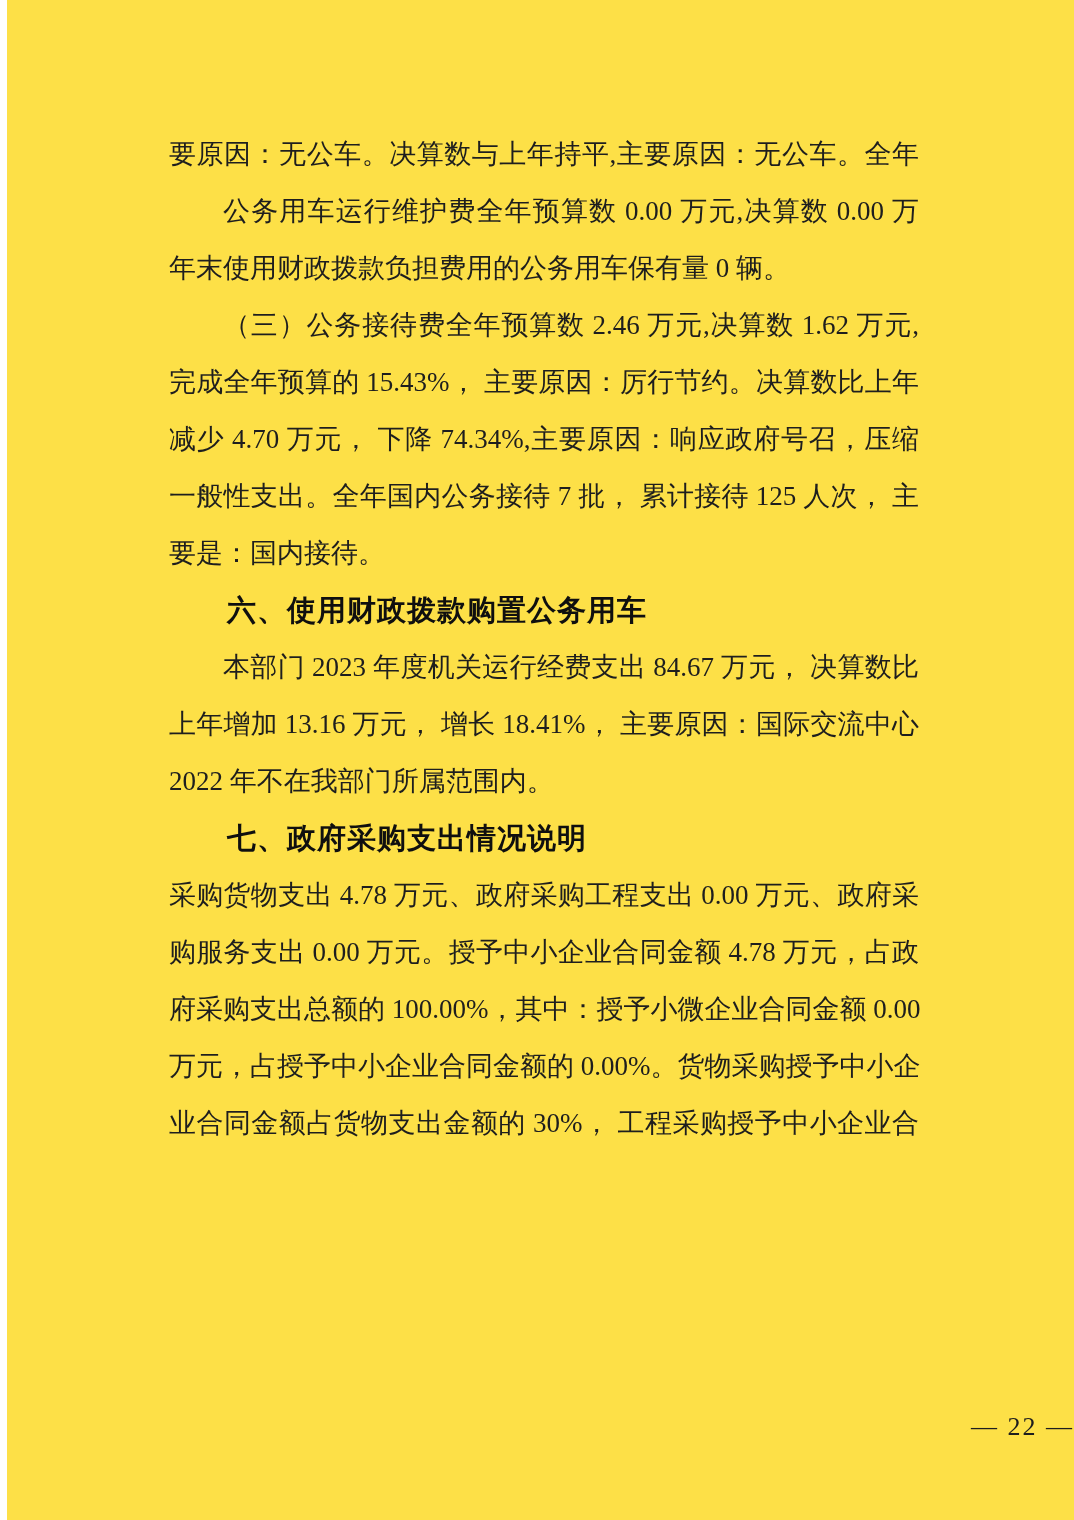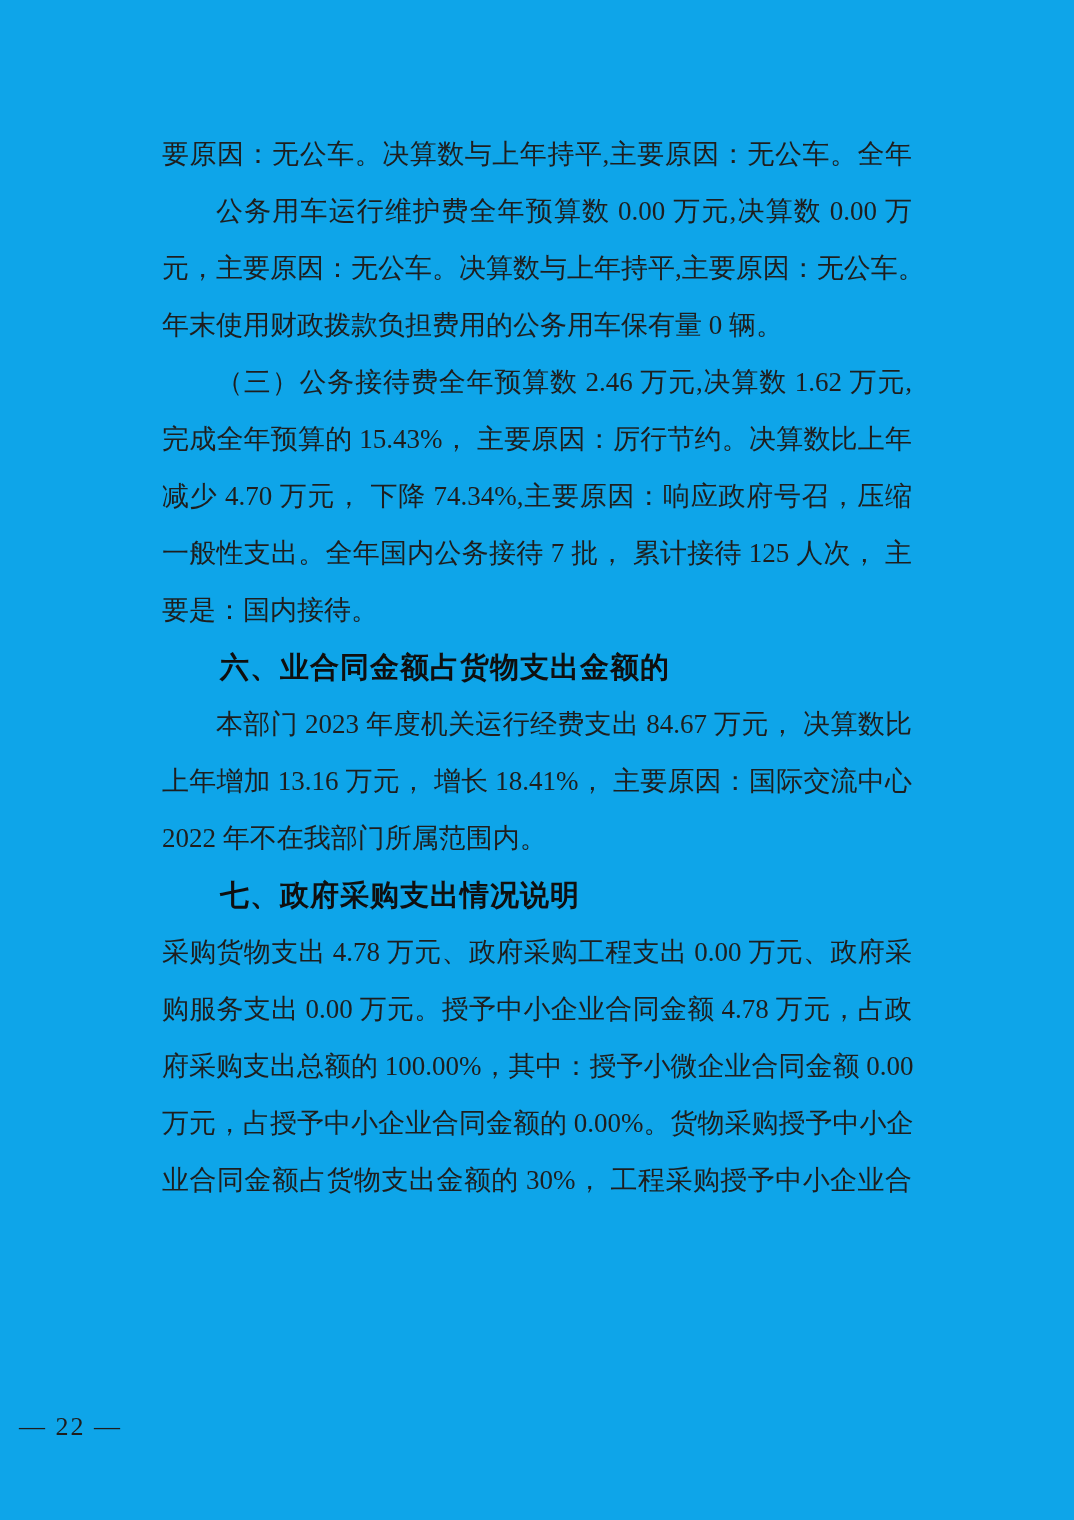--- a/index.html
+++ b/index.html
@@ -10,22 +10,23 @@
     width: 1074px;
     height: 1520px;
     background: #ffffff;
     position: relative;
     overflow: hidden;
     font-family: "Liberation Serif", "DejaVu Serif", serif;
   }
   .page {
     position: absolute;
     inset: 0;
-    background: #0ea5e9;
+    background: #fde047;
     color: #1e1e1e;
+    margin-left: 7px;
   }
   .content {
     position: absolute;
     left: 162px;
     top: 126px;
     width: 750px;
   }
   .line {
     height: 57px;
     line-height: 57px;
@@ -53,42 +54,40 @@
     text-align: left;
     text-align-last: left;
   }
   .footer {
     position: absolute;
     left: 0;
     right: 0;
     top: 1398px;
     height: 57px;
     line-height: 57px;
-    text-align: left;
+    text-align: right;
     font-size: 26px;
     color: #1e1e1e;
     letter-spacing: 2px;
-    padding-left: 19px;
   }
 </style>
 </head>
 <body>
 
 <div class="page">
   <div class="content">
     <div class="line">要原因：无公车。决算数与上年持平,主要原因：无公车。全年</div>
     <div class="line indent">公务用车运行维护费全年预算数 0.00 万元,决算数 0.00 万</div>
-    <div class="line">元，主要原因：无公车。决算数与上年持平,主要原因：无公车。</div>
     <div class="line end">年末使用财政拨款负担费用的公务用车保有量 0 辆。</div>
     <div class="line indent">（三）公务接待费全年预算数 2.46 万元,决算数 1.62 万元,</div>
     <div class="line">完成全年预算的 15.43%， 主要原因：厉行节约。决算数比上年</div>
     <div class="line">减少 4.70 万元， 下降 74.34%,主要原因：响应政府号召，压缩</div>
     <div class="line">一般性支出。全年国内公务接待 7 批， 累计接待 125 人次， 主</div>
     <div class="line end">要是：国内接待。</div>
-    <div class="line heading">六、业合同金额占货物支出金额的</div>
+    <div class="line heading">六、使用财政拨款购置公务用车</div>
     <div class="line indent">本部门 2023 年度机关运行经费支出 84.67 万元， 决算数比</div>
     <div class="line">上年增加 13.16 万元， 增长 18.41%， 主要原因：国际交流中心</div>
     <div class="line end">2022 年不在我部门所属范围内。</div>
     <div class="line heading">七、政府采购支出情况说明</div>
     <div class="line">采购货物支出 4.78 万元、政府采购工程支出 0.00 万元、政府采</div>
     <div class="line">购服务支出 0.00 万元。授予中小企业合同金额 4.78 万元，占政</div>
     <div class="line">府采购支出总额的 100.00%，其中：授予小微企业合同金额 0.00</div>
     <div class="line">万元，占授予中小企业合同金额的 0.00%。货物采购授予中小企</div>
     <div class="line">业合同金额占货物支出金额的 30%， 工程采购授予中小企业合</div>
   </div>

